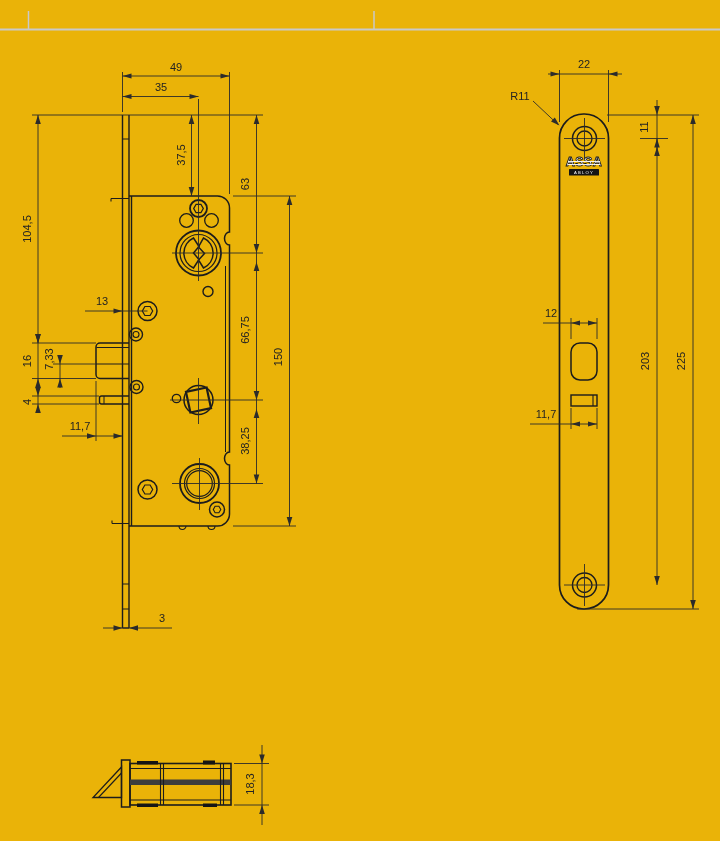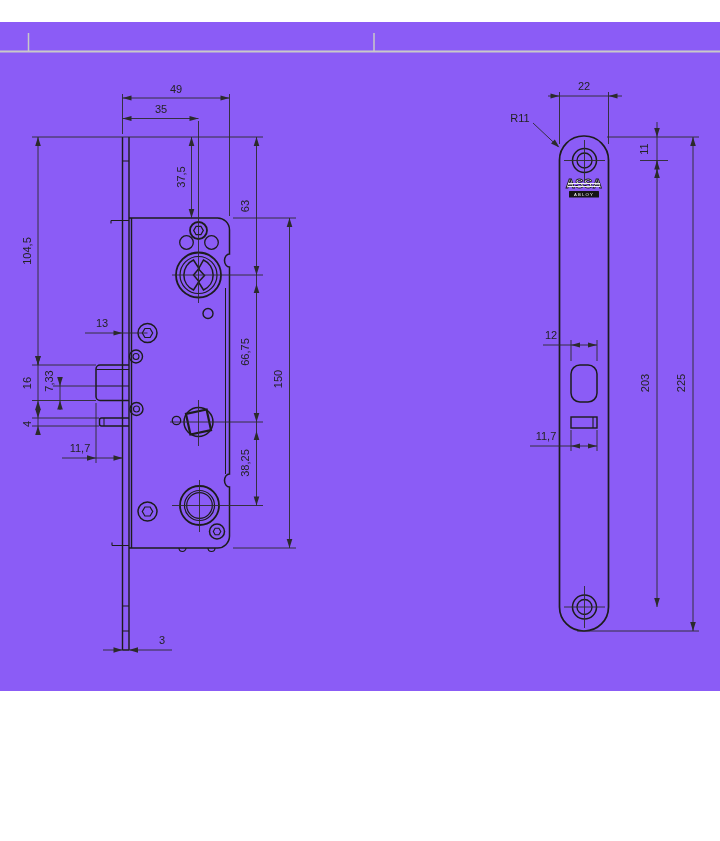--- a/index.html
+++ b/index.html
@@ -1,17 +1,17 @@
 <!DOCTYPE html>
 <html><head>
 <meta charset="utf-8">
 <style>
   html,body{margin:0;padding:0;background:#ffffff;}
-  .page{position:relative;width:720px;height:669px;background:#8b5cf6;overflow:hidden;
-        font-family:"Liberation Sans", sans-serif;margin-top:22px;}
+  .page{position:relative;width:720px;height:841px;background:#eab308;overflow:hidden;
+        font-family:"Liberation Sans", sans-serif;}
   svg{position:absolute;left:0;top:0;}
   svg text{font-family:"Liberation Sans", sans-serif;font-size:11px;fill:#232323;}
   .geo{stroke:#1c1c1c;fill:none;}
   .dim{stroke:#2b2b2b;stroke-width:0.9;fill:none;}
   .arr{fill:#2b2b2b;stroke:none;}
   .dimtxt{font-size:11px;fill:#232323;}
 </style>
 </head>
 <body>
 

